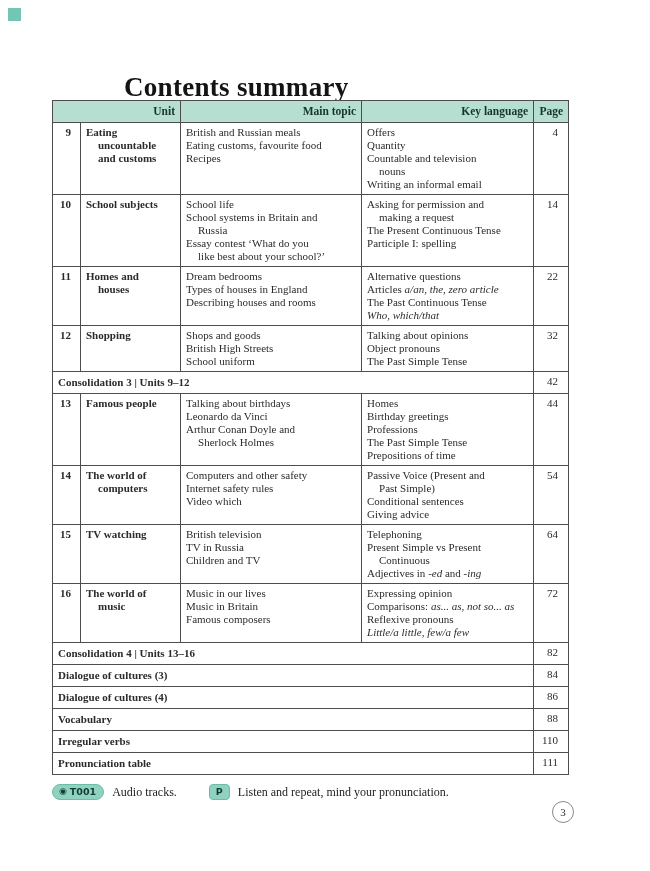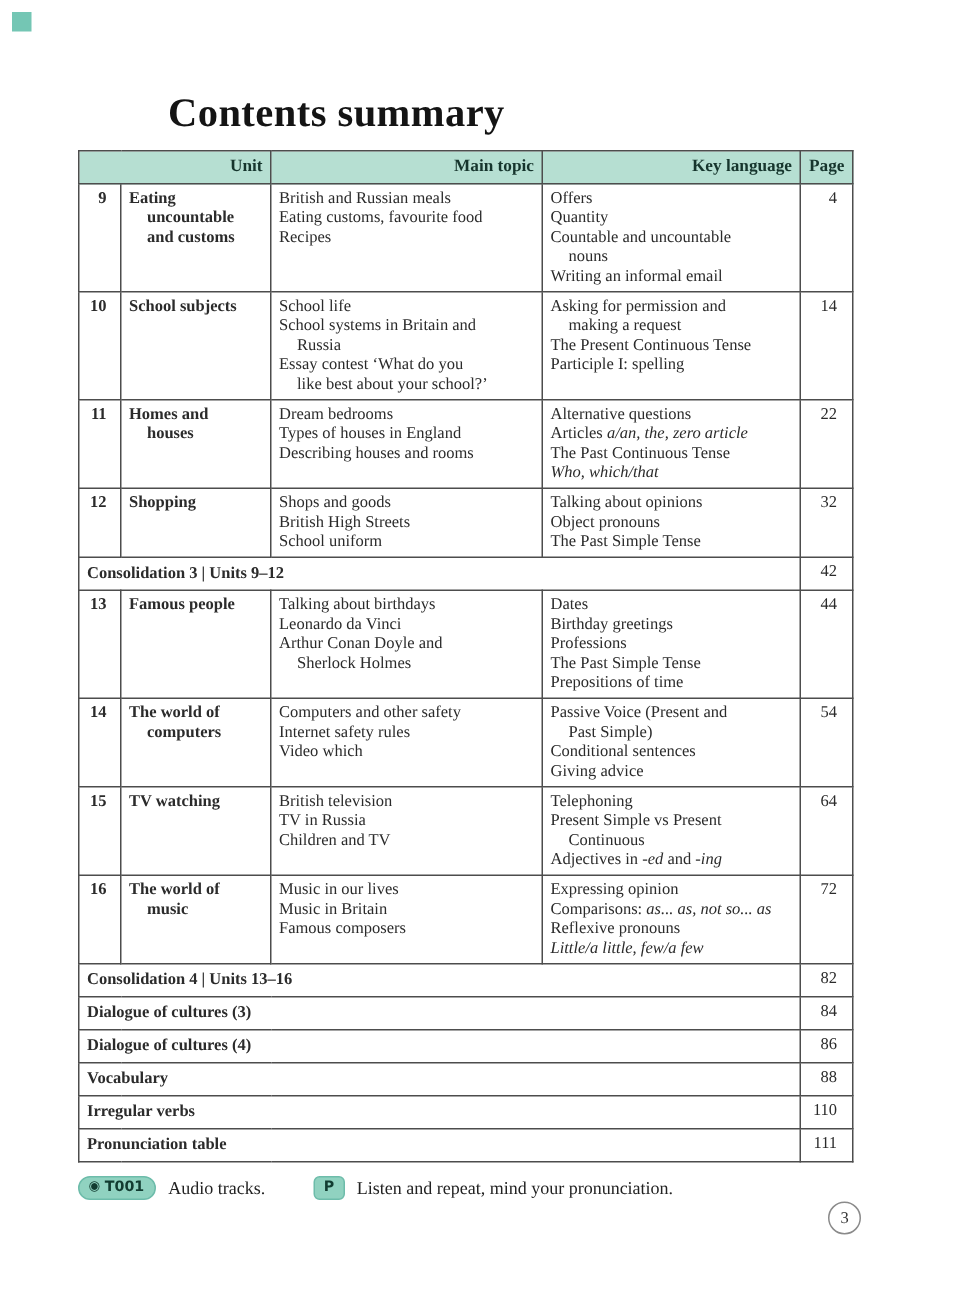--- a/index.html
+++ b/index.html
@@ -6,21 +6,21 @@
   .sheet {
     position:relative; width:650px; height:871px; background:#ffffff;
     font-family:"Liberation Serif","DejaVu Serif",serif; color:#2b2b2b;
     overflow:hidden;
   }
   .corner {
     position:absolute; left:8px; top:8px; width:13px; height:13px;
     background:var(--accent,#76c7b5);
   }
   .title {
-    position:absolute; left:112px; top:60px; margin:0;
+    position:absolute; left:112px; top:60px; margin:12px;
     font-size:27px; font-weight:700; color:#141414; letter-spacing:0.3px;
   }
   table.contents {
     position:absolute; left:52px; top:100px; width:516px;
     border-collapse:collapse; table-layout:fixed;
   }
   .contents th, .contents td {
     border:1px solid var(--border,#4d4d4d);
     vertical-align:top;
     padding:3px 5px 3px 5px;
@@ -93,21 +93,21 @@
             <div class="line ind"><span>and customs</span></div>
           </td>
           <td class="topic">
             <div class="line"><span>British and Russian meals</span></div>
             <div class="line"><span>Eating customs, favourite food</span></div>
             <div class="line"><span>Recipes</span></div>
           </td>
           <td class="lang">
             <div class="line"><span>Offers</span></div>
             <div class="line"><span>Quantity</span></div>
-            <div class="line"><span>Countable and uncountable</span></div>
+            <div class="line"><span>Countable and television</span></div>
             <div class="line ind"><span>nouns</span></div>
             <div class="line"><span>Writing an informal email</span></div>
           </td>
           <td class="page-cell">4</td>
         </tr>
         <tr>
           <td class="unit-no">10</td>
           <td class="unit-title">
             <div class="line"><span>School subjects</span></div>
           </td>
@@ -171,21 +171,21 @@
           <td class="unit-title">
             <div class="line"><span>Famous people</span></div>
           </td>
           <td class="topic">
             <div class="line"><span>Talking about birthdays</span></div>
             <div class="line"><span>Leonardo da Vinci</span></div>
             <div class="line"><span>Arthur Conan Doyle and</span></div>
             <div class="line ind"><span>Sherlock Holmes</span></div>
           </td>
           <td class="lang">
-            <div class="line"><span>Dates</span></div>
+            <div class="line"><span>Homes</span></div>
             <div class="line"><span>Birthday greetings</span></div>
             <div class="line"><span>Professions</span></div>
             <div class="line"><span>The Past Simple Tense</span></div>
             <div class="line"><span>Prepositions of time</span></div>
           </td>
           <td class="page-cell">44</td>
         </tr>
         <tr>
           <td class="unit-no">14</td>
           <td class="unit-title">

